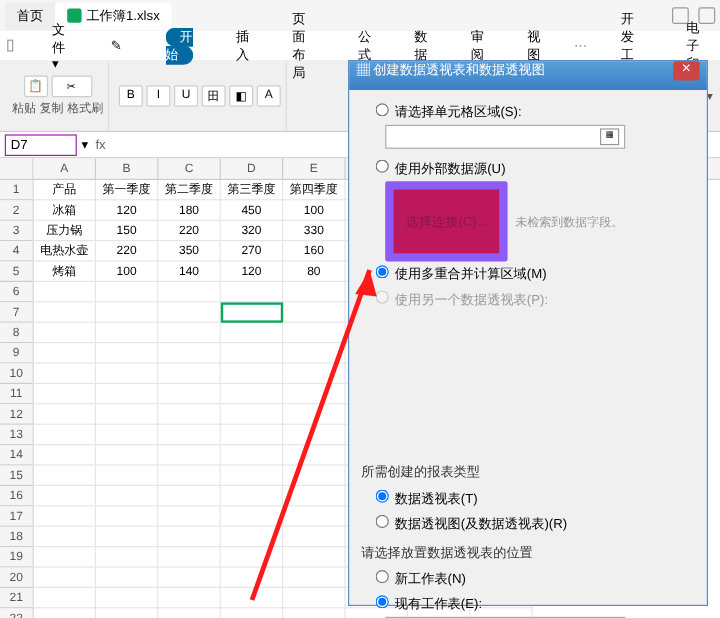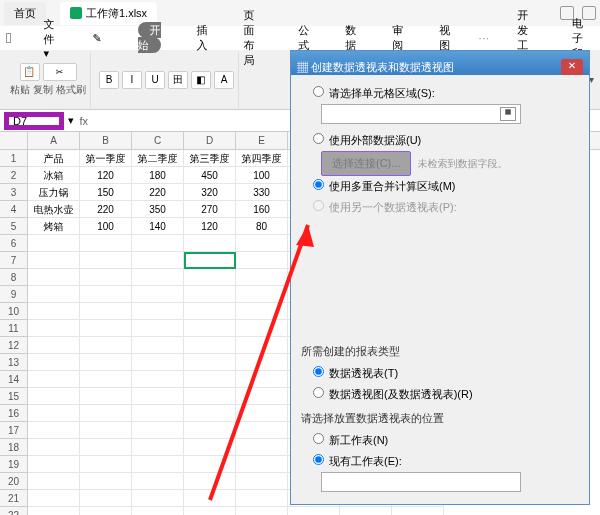--- a/index.html
+++ b/index.html
@@ -1,51 +1,51 @@
 <!DOCTYPE html>
 <html><head>
 <meta charset="utf-8">
 <style>
 *{margin:0;padding:0;box-sizing:border-box;font-family:"Microsoft YaHei",Arial,sans-serif;font-size:11px}
 body{width:600px;height:515px;background:#fff;overflow:hidden;position:relative}
-.tabbar{height:26px;background:#f5f5f5;display:flex;align-items:center;padding:0 4px;gap:14px}
+.tabbar{height:26px;background:#f5f5f5;display:flex;align-items:center;padding:0 4px;gap:0}
 .tab{padding:4px 10px;background:#eee;border-radius:3px 3px 0 0;display:flex;align-items:center;gap:4px}
 .tab.active{background:#fff}
 .tab-icon{width:12px;height:12px;background:#10a55f;border-radius:2px}
 .menubar{height:24px;display:flex;align-items:center;gap:20px;padding:0 6px;background:#fff}
 .menuitem{padding:2px 8px;cursor:pointer;border-radius:2px}
-.menuitem.start{background:#737373;color:#fff;border-radius:10px;padding:2px 12px}
+.menuitem.start{background:#0369a1;color:#fff;border-radius:10px;padding:2px 12px}
 .ribbon{height:60px;background:#f0f0f0;border-bottom:1px solid #ccc;display:flex;align-items:center;padding:2px 6px;gap:4px}
 .rgroup{display:flex;flex-direction:column;align-items:center;gap:2px;padding:0 4px;border-right:1px solid #ddd;height:56px;justify-content:center}
 .rgroup-row{display:flex;gap:3px}
 .ribbtn{width:20px;height:18px;background:#fff;border:1px solid #ccc;border-radius:2px;display:flex;align-items:center;justify-content:center;font-size:10px}
 .riblbl{font-size:10px;color:#555}
 .namebox-row{height:22px;display:flex;align-items:center;border-bottom:1px solid #ccc;background:#fff}
-.namebox{width:60px;height:18px;border:5px solid #a21caf;margin:0 4px;padding:0 4px;display:flex;align-items:center}
+.namebox{width:60px;height:18px;border:1px solid #a21caf;margin:0 4px;padding:0 4px;display:flex;align-items:center}
 .fx{padding:0 6px;color:#666;}
 .sheet{display:flex;height:380px}
 .rowhdrs{width:28px;border-right:1px solid #ccc}
 .colhdrs{height:18px;display:flex;border-bottom:1px solid #ccc;background:#f5f5f5}
 .colhdr{width:52px;border-right:1px solid #ccc;text-align:center;line-height:18px;font-size:10px;color:#555}
 .rowhdr{height:17px;border-bottom:1px solid #ccc;text-align:center;line-height:17px;font-size:10px;color:#555;background:#f5f5f5}
 .gridwrap{flex:1}
 .grid{}
 .row{display:flex;height:17px}
 .cell{width:52px;border-right:1px solid #e5e5e5;border-bottom:1px solid #e5e5e5;text-align:center;line-height:17px;font-size:10px;overflow:hidden}
 .cell.sel{border:2px solid #10a55f;line-height:13px}
 .corner{width:28px;height:18px;border-right:1px solid #ccc;border-bottom:1px solid #ccc;background:#f5f5f5}
 .dialog{position:absolute;top:50px;left:290px;width:300px;height:455px;background:#f0f0f0;border:1px solid #5a8fc5}
-.dtitle{height:24px;background:linear-gradient(#5a9fd8,#3a7fc5);color:#fff;display:flex;align-items:flex-end;padding:0 6px;justify-content:space-between}
+.dtitle{height:24px;background:linear-gradient(#5a9fd8,#3a7fc5);color:#fff;display:flex;align-items:flex-start;padding:0 6px;justify-content:space-between}
 .dclose{width:22px;height:16px;background:#c44;color:#fff;text-align:center;line-height:14px;font-size:10px;border-radius:2px}
 .dbody{padding:8px 10px}
 .dsect{font-size:11px;color:#333;margin:6px 0 4px 0}
 .dopt{display:flex;gap:5px;padding:3px 0 3px 12px;font-size:11px}
 .dopt input[type=radio]{width:11px;height:11px}
 .dopt.disabled{color:#999}
-.dbtn{border:1px solid #8b5cf6;background:#a3a3a3;padding:4px 10px;font-size:11px;border-radius:2px;margin-left:20px}
+.dbtn{border:7px solid #8b5cf6;background:#be185d;padding:19px 10px;font-size:11px;border-radius:2px;margin-left:20px}
 .dhint{color:#999;font-size:10px;margin-left:6px}
 .dinput{width:200px;height:20px;border:1px solid #aaa;background:#fff;padding:0 4px;margin-left:20px;display:flex;align-items:center;justify-content:space-between}
 .rsel{width:16px;height:14px;border:1px solid #999;font-size:7px;text-align:center}
 .arrow{position:absolute;top:165px;left:180px;width:260px;height:340px;pointer-events:none}
 .arrow svg{width:100%;height:100%}
 .topicons{margin-left:auto;display:flex;gap:8px;align-items:center}
 .wicon{width:14px;height:14px;border:1px solid #999;border-radius:2px}
 </style>
 </head>
 <body>

